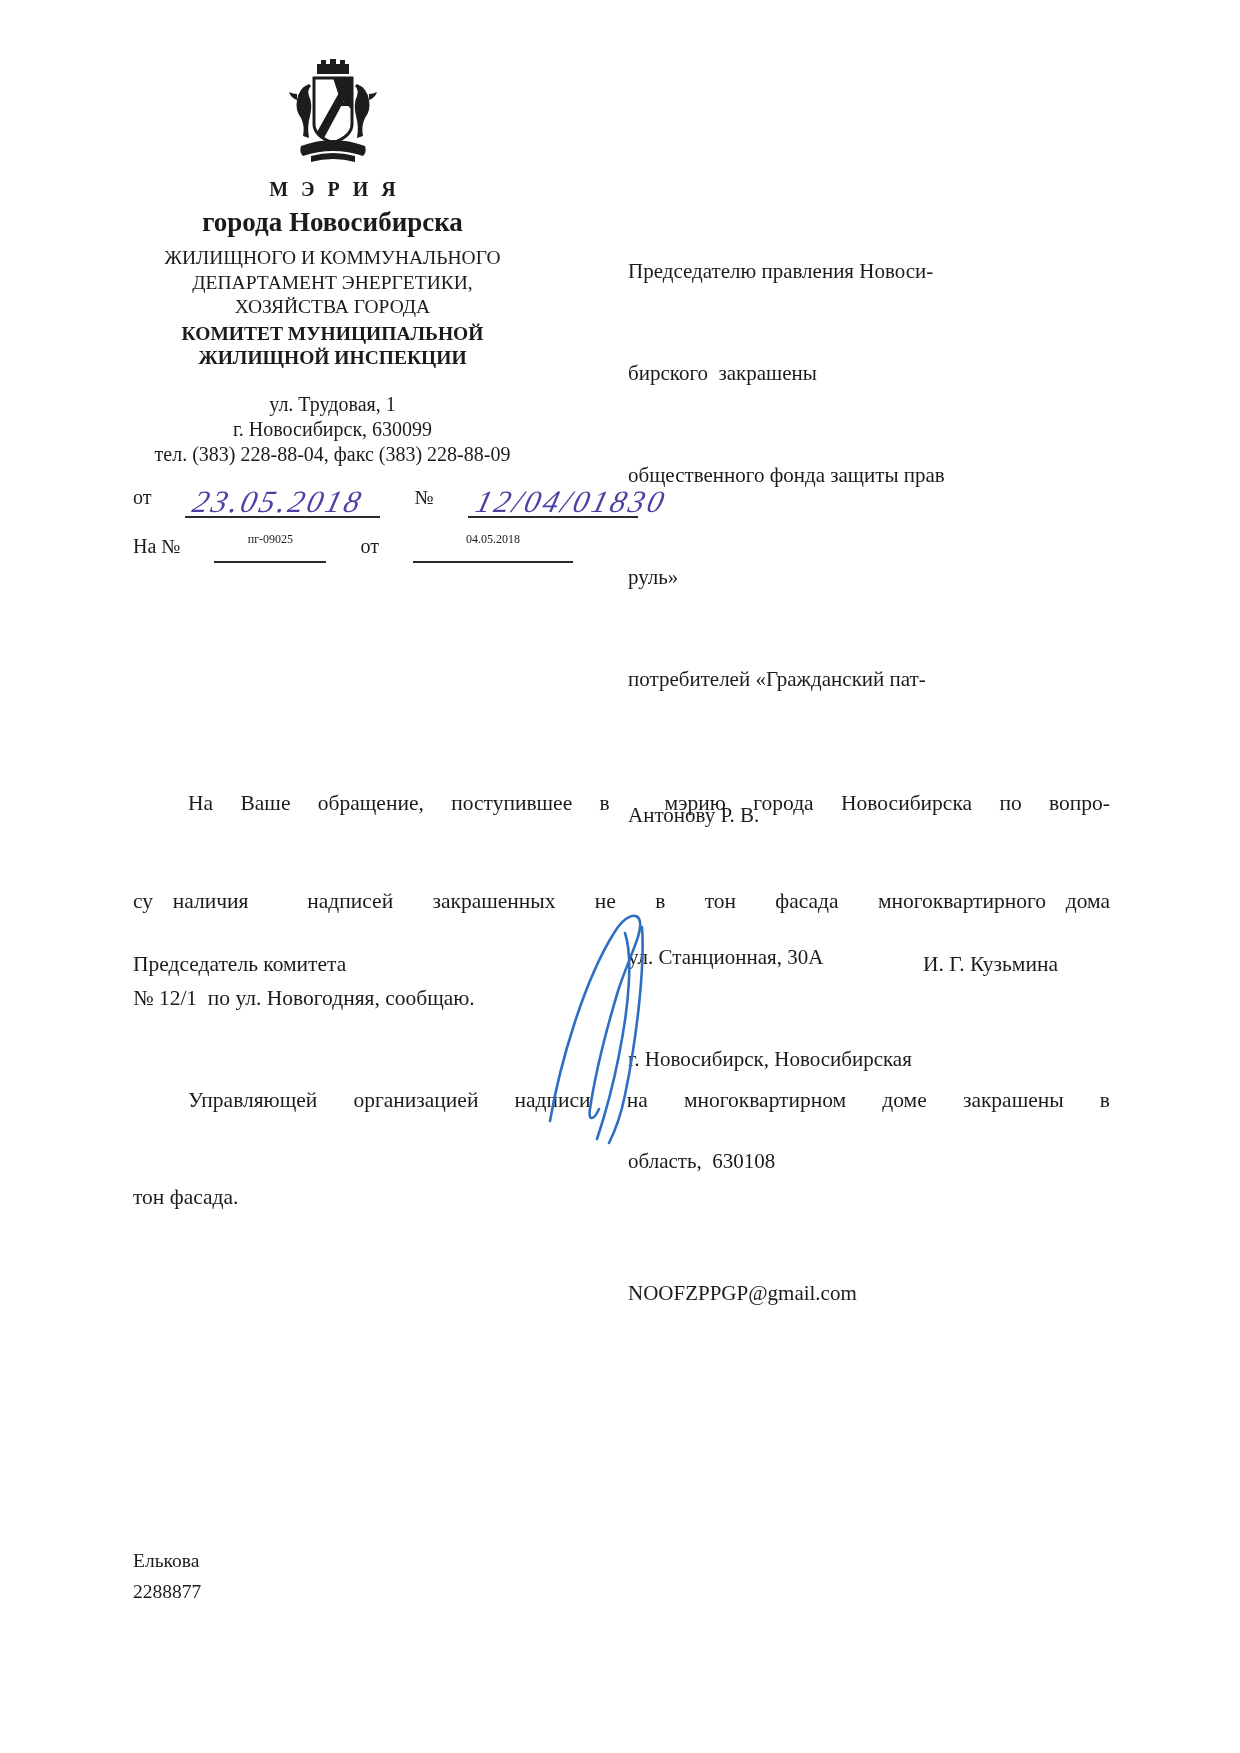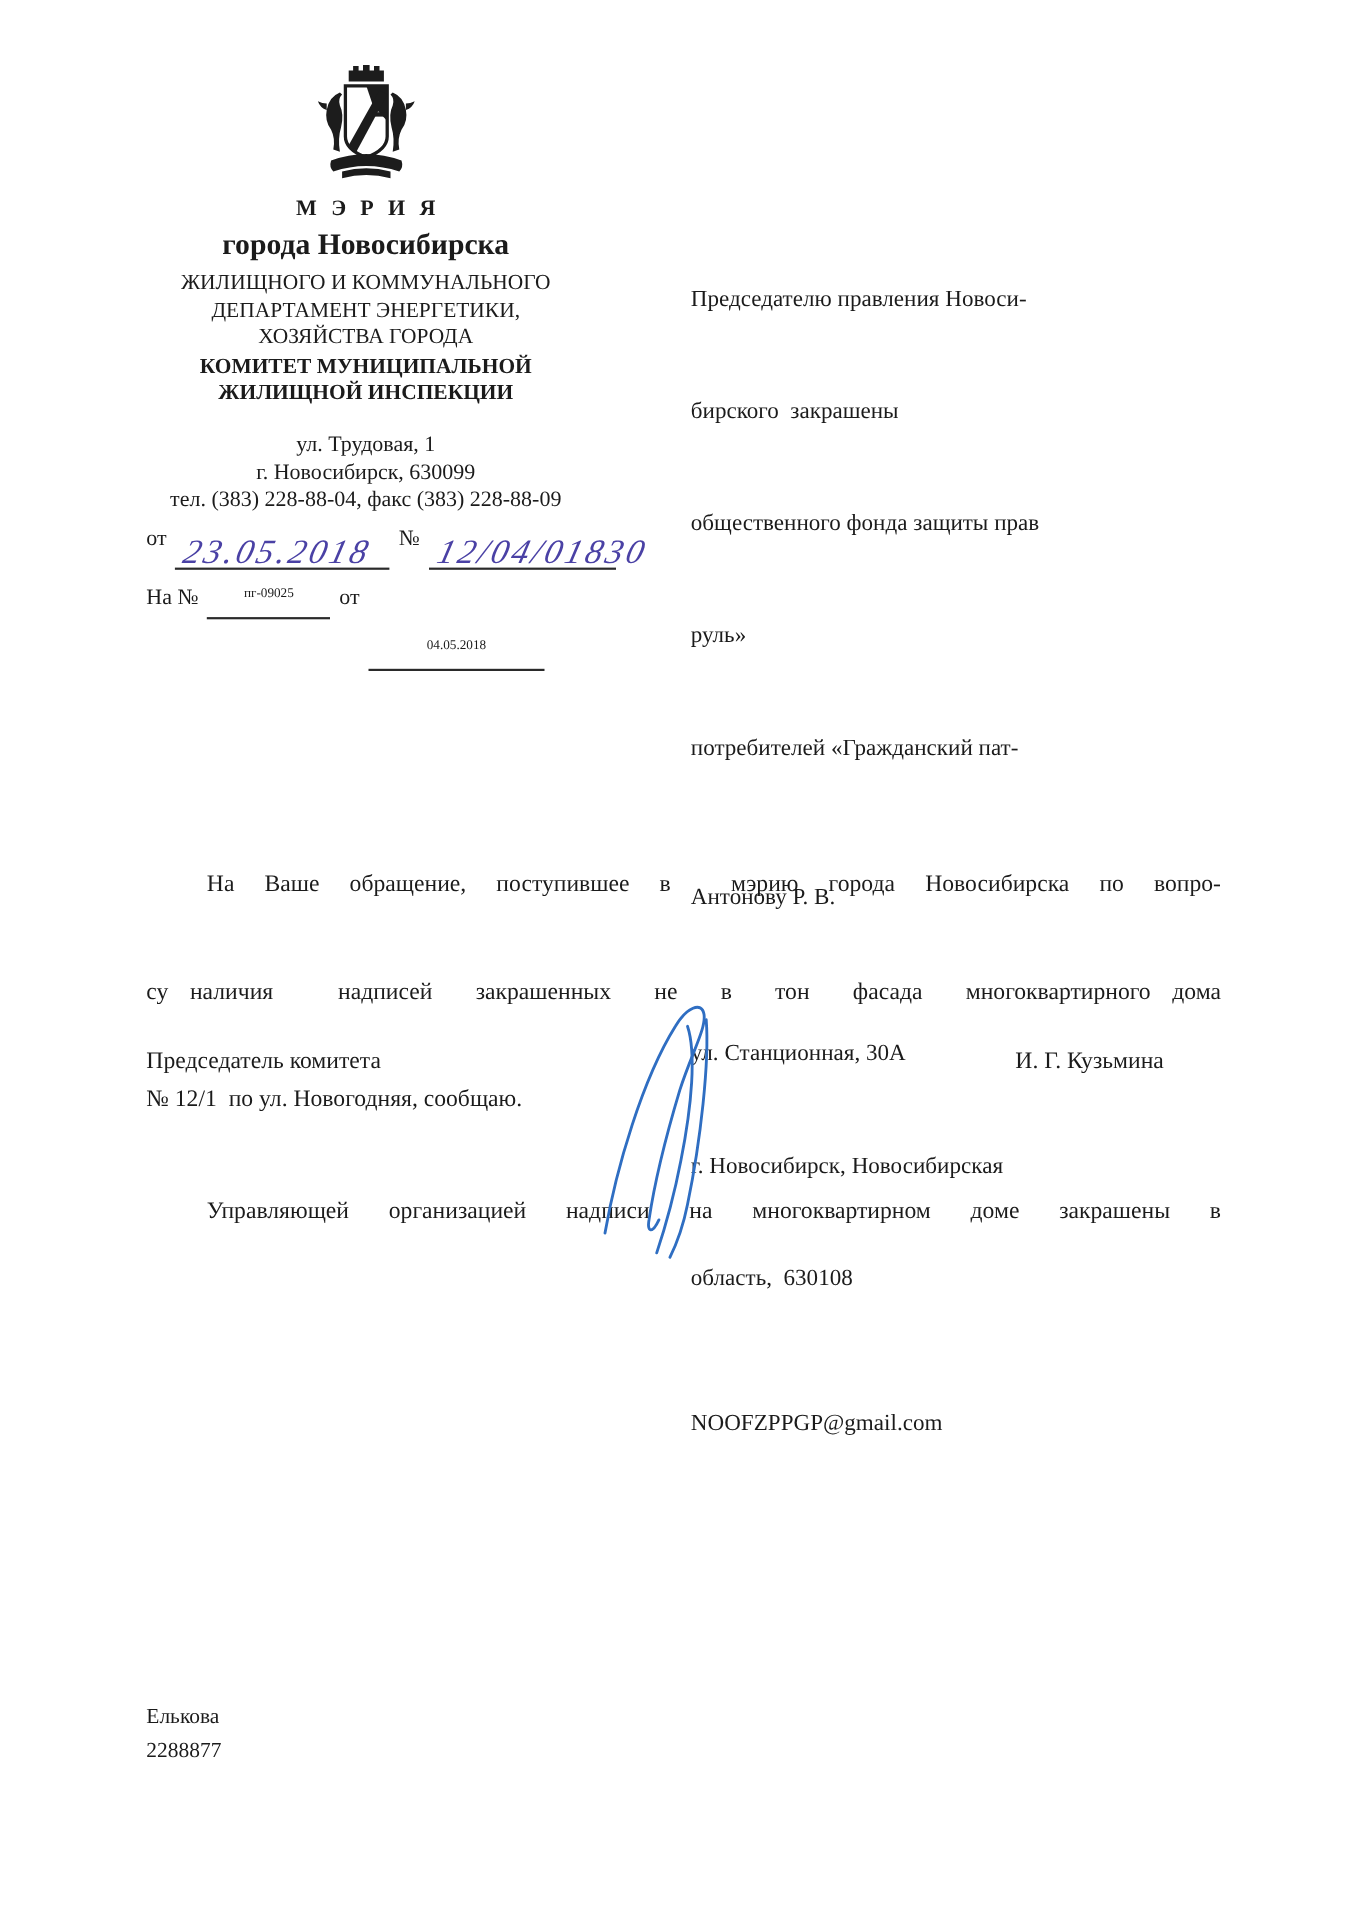--- a/index.html
+++ b/index.html
@@ -31,22 +31,23 @@
   .lh-title2 { font-size: 27px; font-weight: bold; margin-top: 6px; }
   .lh-dept  { font-size: 19.5px; line-height: 24.5px; margin-top: 8px; }
   .lh-comm  { font-size: 19.5px; font-weight: bold; line-height: 24px; margin-top: 2px; }
   .lh-addr  { font-size: 20px; line-height: 25px; margin-top: 22px; }
   .lh-phone { font-size: 20px; line-height: 25px; }
 
   
   .ref-row {
     position: absolute; left: 133px;
     font-size: 20px;
-    display: flex; align-items: flex-start;
+    display: flex; align-items: center;
     white-space: nowrap;
+    gap: 26px;
   }
   .ref-row .lbl { padding-bottom: 2px; }
   .hw-slot {
     display: inline-block; position: relative;
     border-bottom: 2px solid #2a2a2a;
     height: 40px; margin: 0 8px;
   }
   .handwriting {
     position: absolute; left: 4px; bottom: -4px;
     font-family: "Liberation Serif", serif;
@@ -162,21 +163,21 @@
     <span class="lbl">№</span>
     <span class="hw-slot" style="width:170px;">
       <span class="handwriting">12/04/01830</span>
     </span>
   </div>
 
   <div class="ref-row" style="top:532px;">
     <span class="lbl">На №</span>
     <span class="typed-slot" style="width:112px;">пг-09025</span>
     <span class="lbl">от</span>
-    <span class="typed-slot" style="width:160px;margin-top:47px;">04.05.2018</span>
+    <span class="typed-slot" style="width:160px;">04.05.2018</span>
   </div>
 
   <div class="addressee">
     <div>Председателю правления Новоси-</div>
     <div>бирского  закрашены</div>
     <div>общественного фонда защиты прав</div>
     <div>руль»</div>
     <div>потребителей «Гражданский пат-</div>
     <div class="gap-name">Антонову Р. В.</div>
     <div class="gap-addr">ул. Станционная, 30А</div>
@@ -184,20 +185,21 @@
     <div>область,  630108</div>
     <div class="gap-email">NOOFZPPGP@gmail.com</div>
   </div>
 
 
   <div class="body-text">
     <span class="line indent justify">На Ваше обращение, поступившее в  мэрию города Новосибирска по вопро-</span>
     <span class="line justify">су наличия   надписей  закрашенных  не  в  тон  фасада  многоквартирного дома</span>
     <span class="line">№ 12/1  по ул. Новогодняя, сообщаю.</span>
     <span class="line indent justify para2">Управляющей организацией надписи на многоквартирном доме закрашены в</span>
+    <span class="line">тон фасада.</span>
   </div>
 
   <div class="sign-row">
     <span>Председатель комитета</span>
     <span>И. Г. Кузьмина</span>
   </div>
 
   <svg class="autograph" width="150" height="245" viewBox="0 0 150 245" fill="none" stroke="#2f6ec2" stroke-width="2.6" stroke-linecap="round">
     <path d="M22 218 C 32 160, 56 78, 86 30 C 96 13, 110 7, 112 19 C 114 32, 101 54, 90 88 C 78 128, 67 172, 62 206 C 60 217, 65 219, 71 206"></path>
     <path d="M97 30 C 105 54, 101 102, 91 152 C 85 183, 77 212, 69 236"></path>

